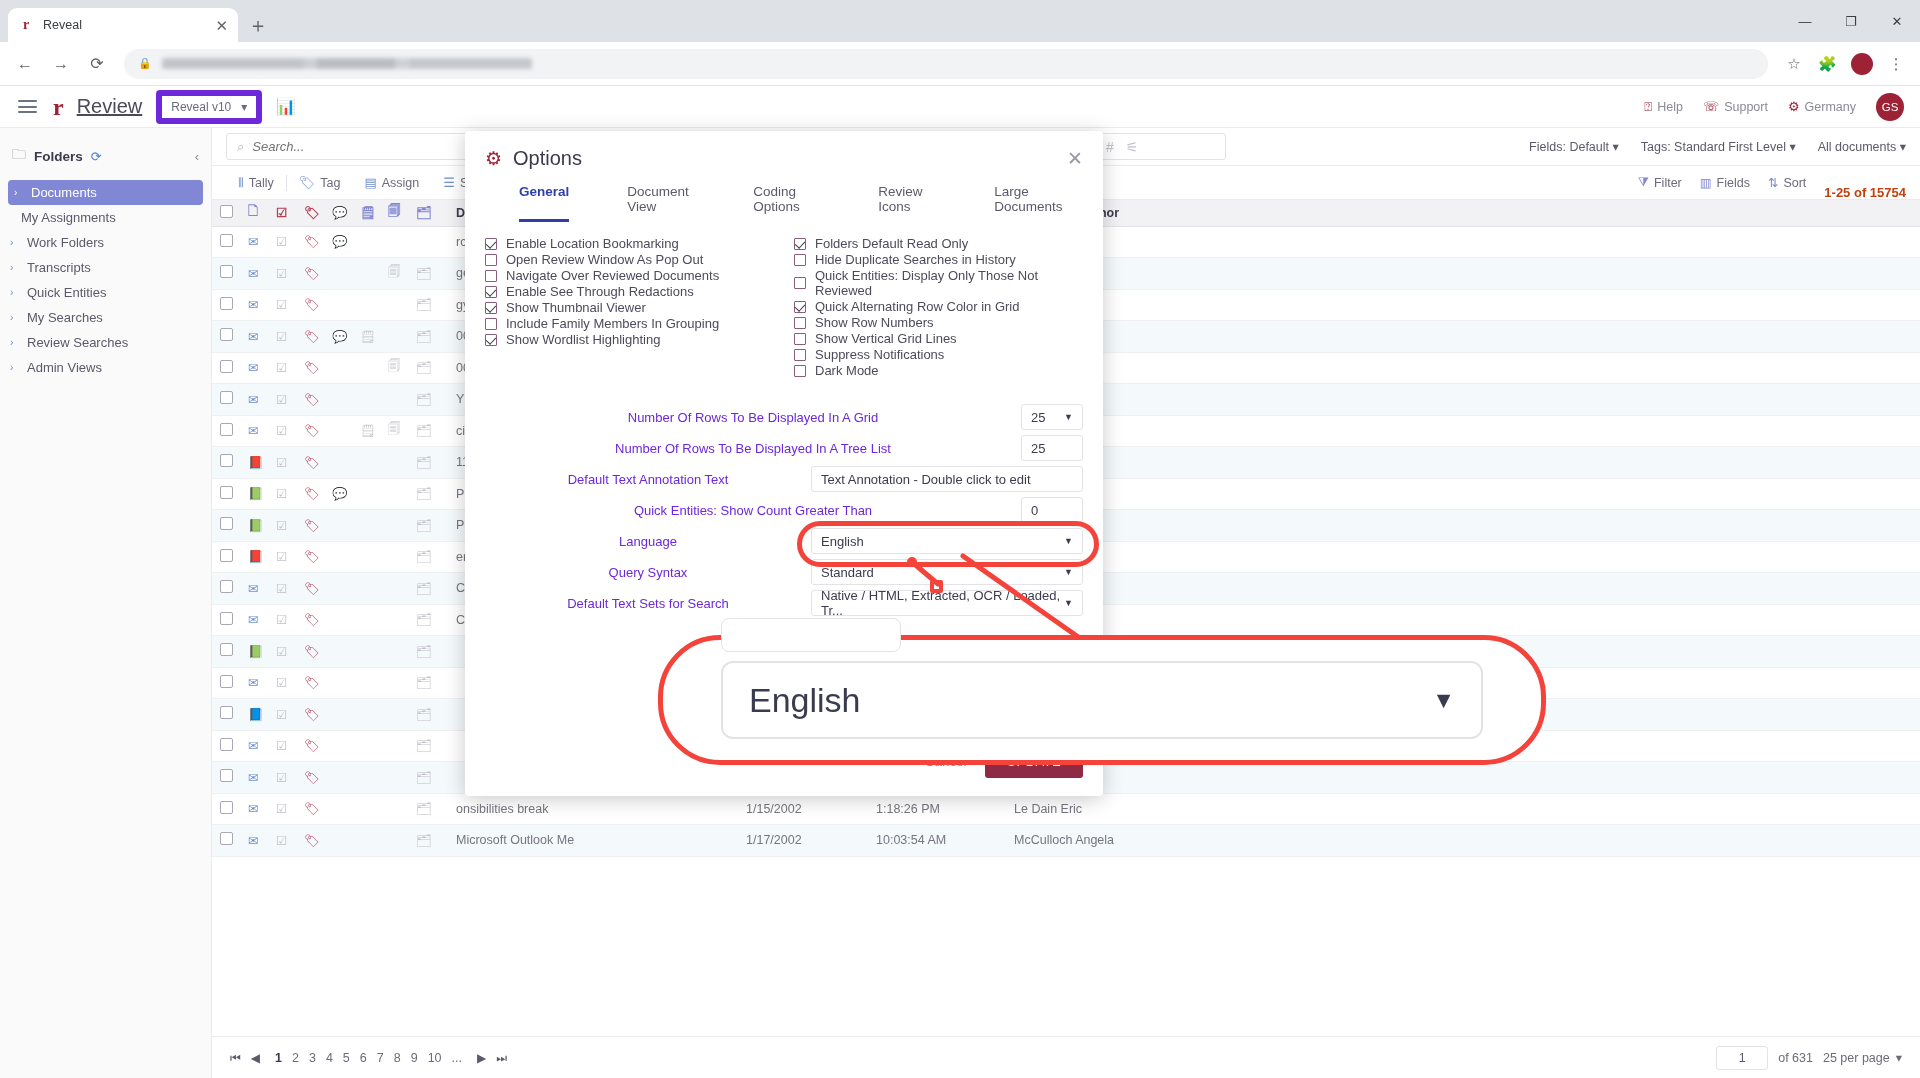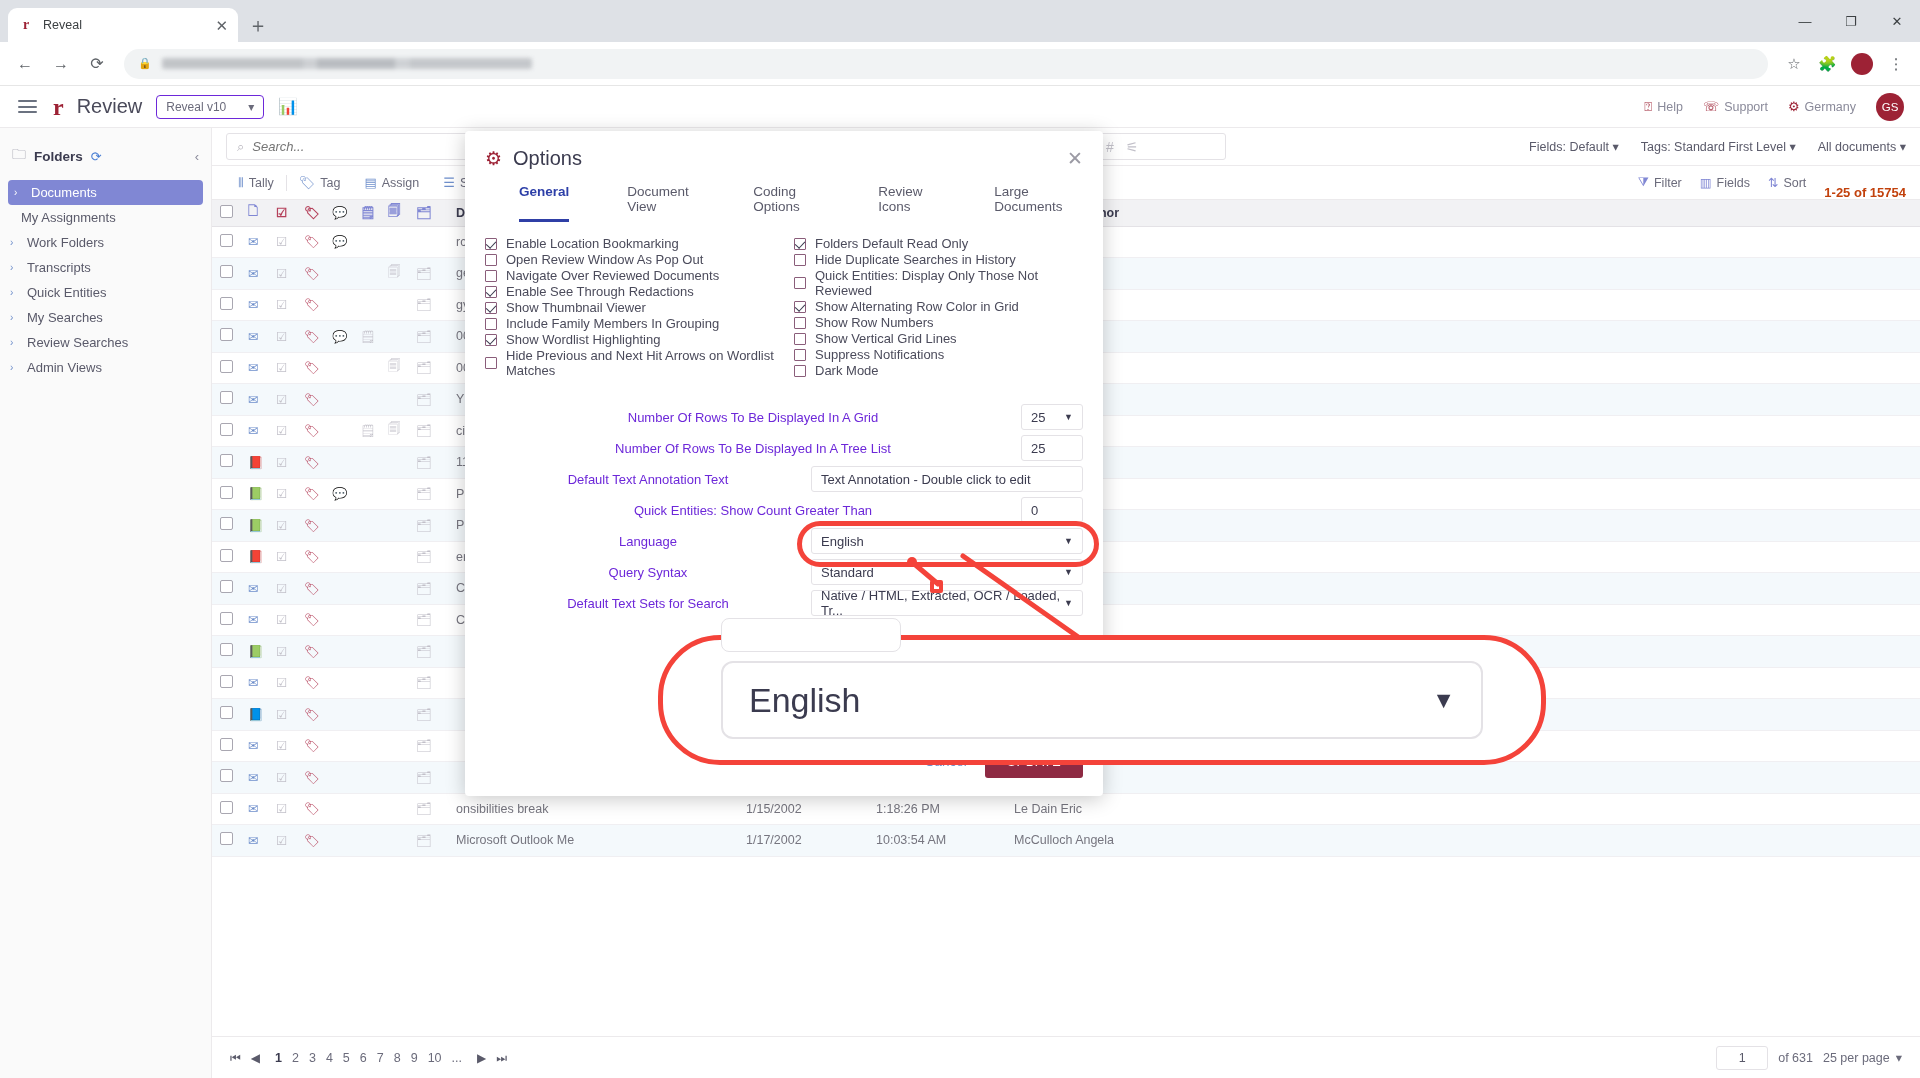--- a/index.html
+++ b/index.html
@@ -58,24 +58,24 @@
   .app-header {
     height: 42px; background: #fff; display: flex; align-items: center; padding: 0 16px;
     gap: 14px; border-bottom: 1px solid #eceaec;
   }
   .hamburger { display:flex; flex-direction:column; gap:3.5px; cursor:pointer; padding: 4px 2px;}
   .hamburger span { width: 19px; height: 2px; background: #6b7280; border-radius: 1px; }
   .brand-r {
     font-family: "Liberation Serif", serif; font-size: 24px; font-weight: bold; color:#9d2235;
     line-height: 1; letter-spacing: -1px;
   }
-  .app-title { font-size: 20px; color: #4a4a5a; font-weight: normal; }
+  .app-title { font-size: 20px; color: #4a4a5a; font-weight: normal; text-decoration: underline; }
   .ver-pill {
-    border: 1px solid #6d28d9; border-radius: 4px; padding: 4px 9px; font-size: 12px;
-    color:#6b6b7b; display:flex; align-items:flex-start; gap:22px; cursor:pointer; background:#fff;
+    border: 6px solid #6d28d9; border-radius: 4px; padding: 4px 9px; font-size: 12px;
+    color:#6b6b7b; display:flex; align-items:flex-start; gap:10px; cursor:pointer; background:#fff;
   }
   .chart-icon { color:#9d2235; font-size: 16px; cursor:pointer; letter-spacing:-2px;}
   .header-right { margin-left:auto; display:flex; align-items:center; gap: 20px; }
   .hr-item { display:flex; align-items:center; gap:5px; font-size:12.5px; color:#8a8a9a; cursor:pointer;}
   .hr-item .ic { color:#9d2235; font-size: 13px; }
   .avatar-circle {
     width: 28px; height: 28px; border-radius: 50%; background:#9d2235; color:#fff;
     display:flex; align-items:center; justify-content:center; font-size:11.5px; cursor:pointer;
   }
 
@@ -783,41 +783,37 @@
             <span>Show Thumbnail Viewer</span>
           </div>
           <div class="chk-row">
             <span class="chk"></span>
             <span>Include Family Members In Grouping</span>
           </div>
           <div class="chk-row">
             <span class="chk on"></span>
             <span>Show Wordlist Highlighting</span>
           </div>
-          <div class="chk-row">
-            <span class="chk"></span>
-            <span>Hide Previous and Next Hit Arrows on Wordlist Matches</span>
-          </div>
         </div>
       <div class="opt-col right" id="chk-right">
           <div class="chk-row">
             <span class="chk on"></span>
             <span>Folders Default Read Only</span>
           </div>
           <div class="chk-row">
             <span class="chk"></span>
             <span>Hide Duplicate Searches in History</span>
           </div>
           <div class="chk-row">
             <span class="chk"></span>
             <span>Quick Entities: Display Only Those Not Reviewed</span>
           </div>
           <div class="chk-row">
             <span class="chk on"></span>
-            <span>Show Alternating Row Color in Grid</span>
+            <span>Quick Alternating Row Color in Grid</span>
           </div>
           <div class="chk-row">
             <span class="chk"></span>
             <span>Show Row Numbers</span>
           </div>
           <div class="chk-row">
             <span class="chk"></span>
             <span>Show Vertical Grid Lines</span>
           </div>
           <div class="chk-row">

